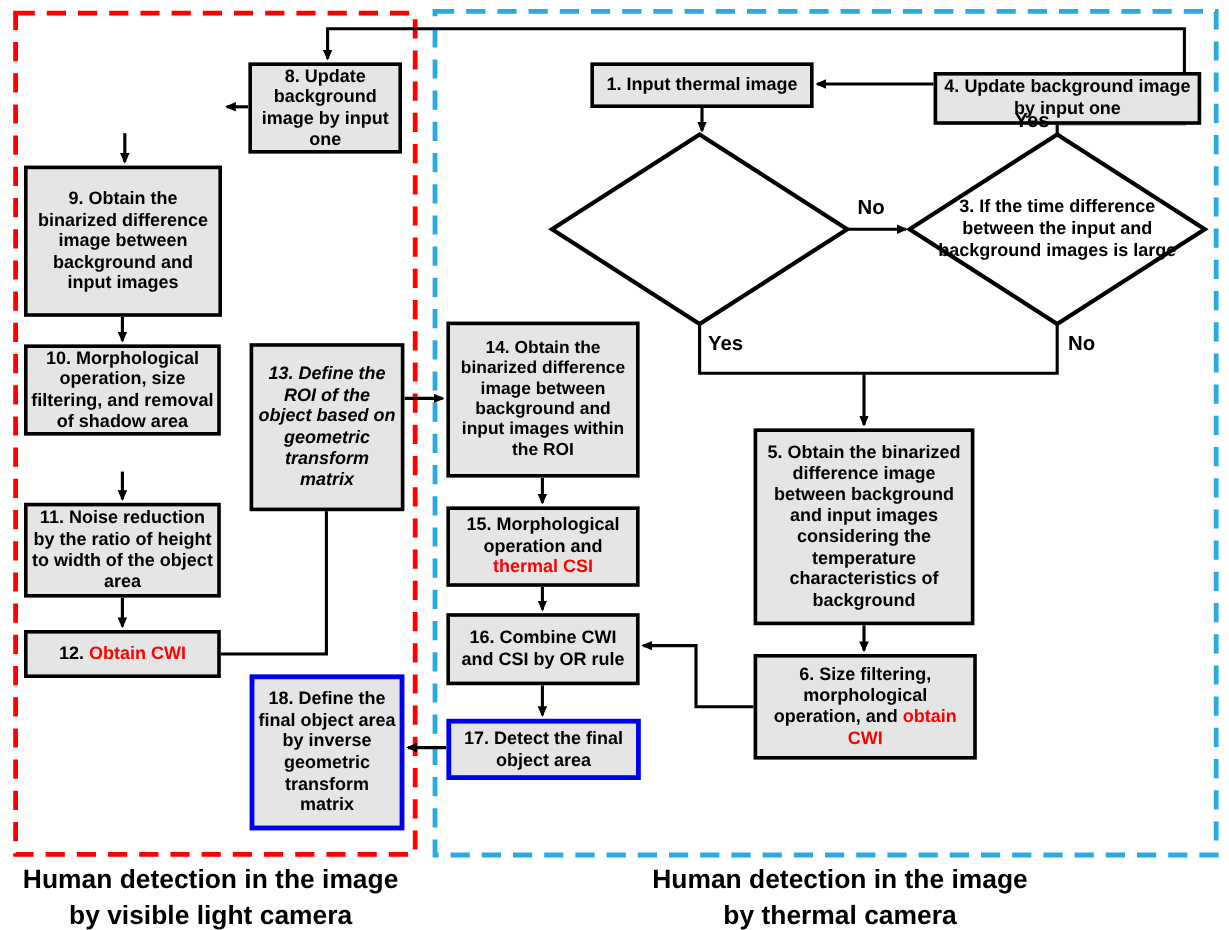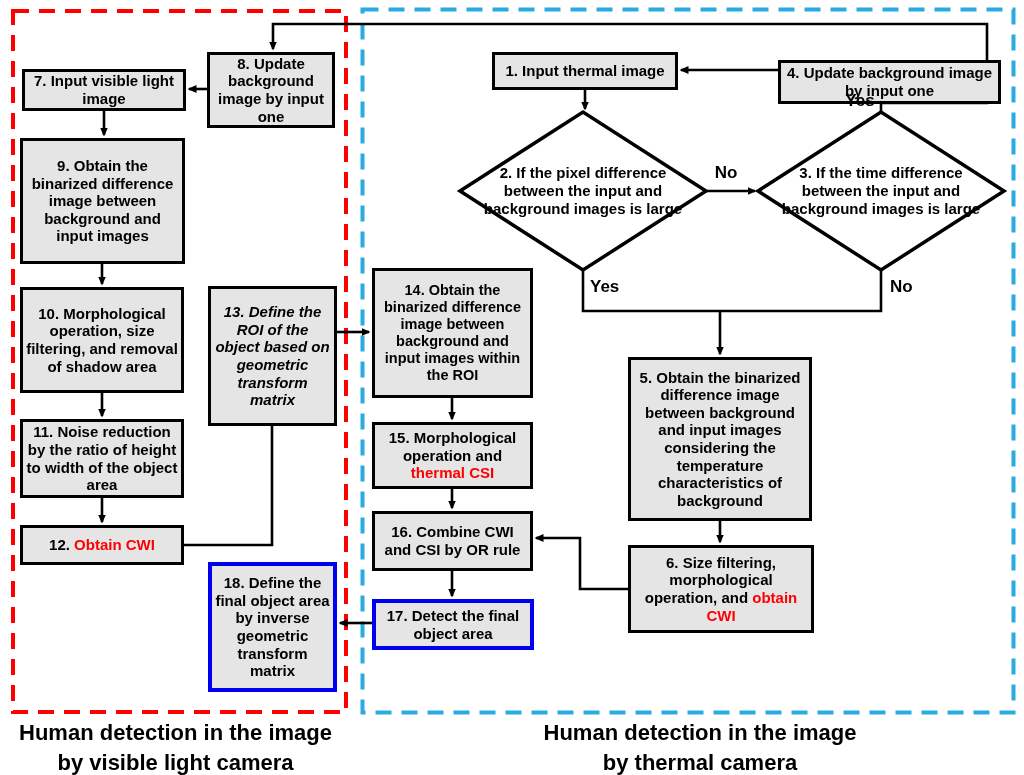--- a/index.html
+++ b/index.html
@@ -65,30 +65,27 @@
     <path class="flow" d="M583 270 V311 H881 V270"></path>
     <path class="flow" d="M720 311 V354" marker-end="url(#ah)"></path>
     <path class="flow" d="M720 521 V542" marker-end="url(#ah)"></path>
     <path class="flow" d="M628 589 H580 V538 H536" marker-end="url(#ah)"></path>
     <path class="flow" d="M452 398 V419" marker-end="url(#ah)"></path>
     <path class="flow" d="M452 489 V508" marker-end="url(#ah)"></path>
     <path class="flow" d="M452 571 V596" marker-end="url(#ah)"></path>
     <path class="flow" d="M372 623 H340" marker-end="url(#ah)"></path>
   </svg>
 
-  <div class="node" style="left:22px;top:69px;width:164px;height:42px;">
-    <div class="inner">7. Input visible light image</div>
-  </div>
   <div class="node" style="left:207px;top:52px;width:128px;height:76px;">
     <div class="inner">8. Update background image by input one</div>
   </div>
   <div class="node" style="left:20px;top:138px;width:165px;height:126px;">
     <div class="inner">9. Obtain the binarized difference image between background and input images</div>
   </div>
-  <div class="node" style="left:20px;top:287px;width:164px;height:106px;">
+  <div class="node" style="left:20px;top:287px;width:164px;height:76px;">
     <div class="inner">10. Morphological operation, size filtering, and removal of shadow area</div>
   </div>
   <div class="node" style="left:20px;top:419px;width:164px;height:79px;">
     <div class="inner">11. Noise reduction by the ratio of height to width of the object area</div>
   </div>
   <div class="node" style="left:20px;top:525px;width:164px;height:40px;">
     <div class="inner">
       <span>12. </span><span class="hl">Obtain CWI</span>
     </div>
   </div>
@@ -121,23 +118,20 @@
       <span>15. Morphological operation and </span><span class="hl">thermal CSI</span>
     </div>
   </div>
   <div class="node" style="left:372px;top:511px;width:161px;height:60px;">
     <div class="inner">16. Combine CWI and CSI by OR rule</div>
   </div>
   <div class="node blue" style="left:372px;top:599px;width:162px;height:51px;">
     <div class="inner">17. Detect the final object area</div>
   </div>
 
-  <div class="dtext" style="left:473px;top:124px;width:220px;height:134px;">
-    <div class="inner">2. If the pixel difference between the input and background images is large</div>
-  </div>
   <div class="dtext" style="left:771px;top:124px;width:220px;height:134px;">
     <div class="inner">3. If the time difference between the input and background images is large</div>
   </div>
 
   <div class="lbl" style="left:838px;top:91px;width:44px;text-align:center;">Yes</div>
   <div class="lbl" style="left:703px;top:163px;width:46px;text-align:center;">No</div>
   <div class="lbl" style="left:590px;top:277px;width:50px;text-align:left;">Yes</div>
   <div class="lbl" style="left:890px;top:277px;width:50px;text-align:left;">No</div>
 
   <div class="caption" style="left:18px;top:718px;width:315px;">

